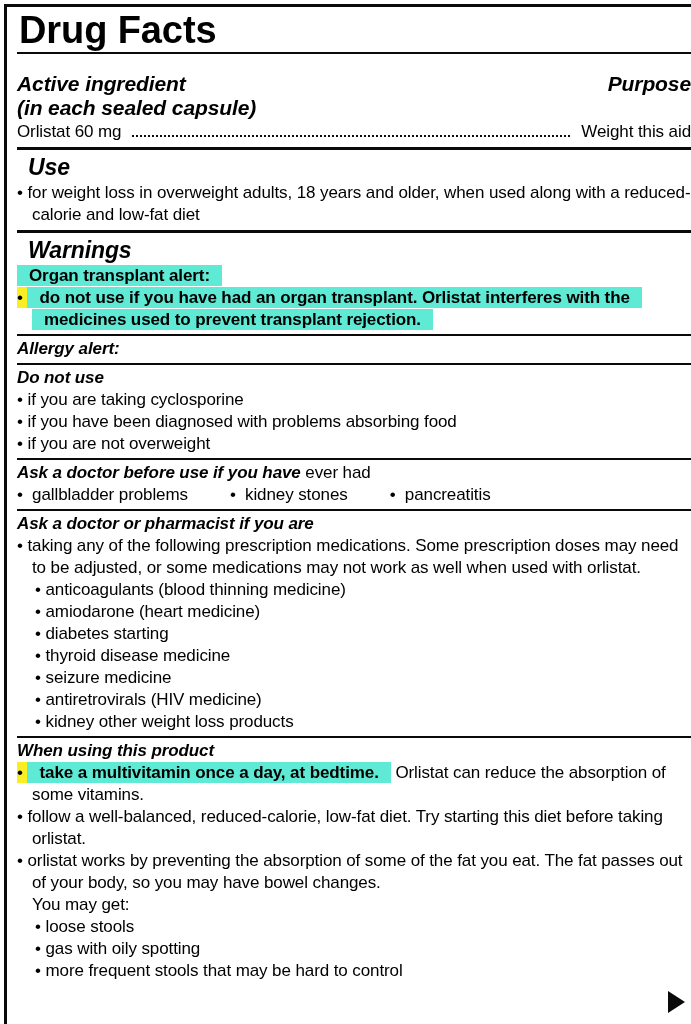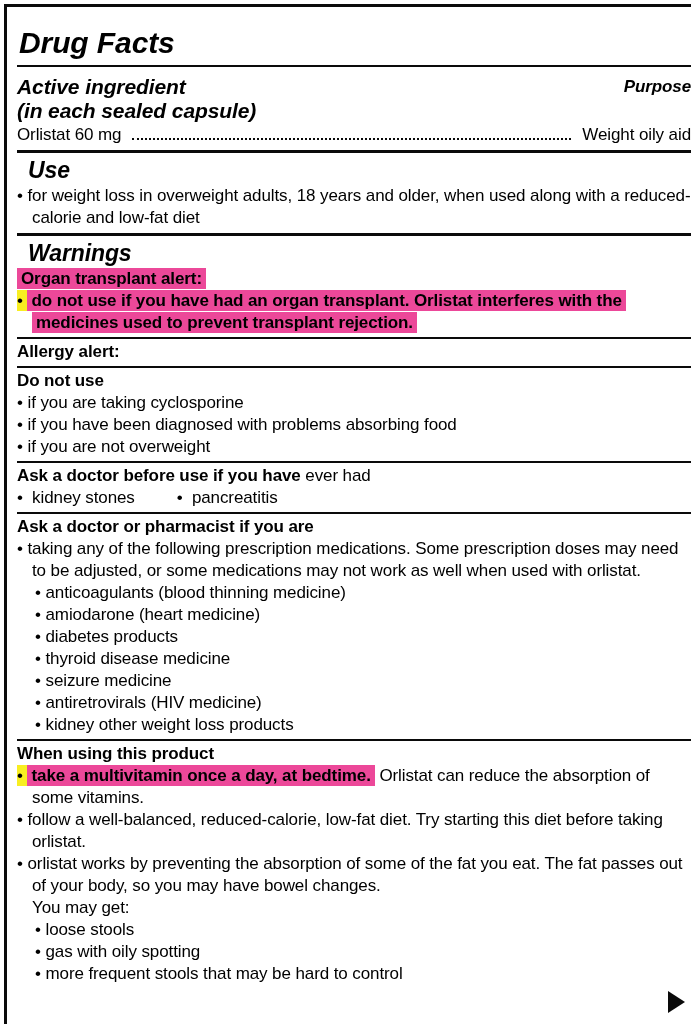--- a/index.html
+++ b/index.html
@@ -4,44 +4,44 @@
 <style>
   html,body { margin:0; padding:0; background:#ffffff; }
   body { width:691px; height:1024px; position:relative; font-family:"Liberation Sans", sans-serif; color:#000; }
   .label {
     position:absolute; left:4px; top:4px; width:674px; height:1006px;
     border:3px solid #0a0a0a; background:#fff;
     padding:4px 10px 8px 10px; box-sizing:content-box;
     font-size:17px; line-height:22px; letter-spacing:-0.1px;
     overflow:hidden;
   }
-  .title { font-size:30px; line-height:38px; font-weight:bold; font-style:italic; margin:13px 0 3px 2px; }
+  .title { font-size:38px; line-height:38px; font-weight:bold; margin:0 0 3px 2px; }
   .rule      { border:0; border-top:2px solid #0a0a0a; margin:3px 0; }
   .rule.thick{ border-top-width:3px; margin:4px 0; }
   .rule.thin { border-top-width:2px; margin:3px 0 2px; }
 
-  .ai-row { display:flex; justify-content:space-between; align-items:flex-start; margin-top:8px; }
+  .ai-row { display:flex; justify-content:space-between; align-items:flex-start; margin-top:18px; }
   .ai-heading, .purpose-heading, .sec-heading {
     font-weight:bold; font-style:italic;
   }
   .ai-heading { font-size:21px; line-height:24px; }
-  .purpose-heading { font-size:17px; line-height:24px; }
+  .purpose-heading { font-size:21px; line-height:24px; }
   .dot-row { display:flex; align-items:baseline; margin:1px 0 2px;gap:9px; }
   .leader { flex:1; border-bottom:2px dotted #0a0a0a; margin:0 2px 4px; min-width:30px; }
 
   .sec-heading { font-size:23px; line-height:27px; margin:0 11px 1px; }
-  .subhead { font-weight:bold; }
+  .subhead { font-weight:bold;font-style:italic; }
 
   ul { list-style:none; margin:0; padding:0; }
   li { padding-left:15px; text-indent:-15px; }
   li::before { content:"\2022\00a0"; }
   ul.sub { margin-left:18px; }
   .b { font-weight:normal; }
 
-  .hl { background:#ec4899; font-weight:bold; box-decoration-break:clone; -webkit-box-decoration-break:clone; padding:1px 4px; }
+  .hl { background:#5eead4; font-weight:bold; box-decoration-break:clone; -webkit-box-decoration-break:clone; padding:1px 12px; }
   li.hl-bullet::before { background:#f8ee21; padding:1px 0; }
 
   .inline-bullets { display:flex; gap:42px; }
   .inline-bullets span { white-space:nowrap; }
   .inline-bullets span::before { content:"\2022\00a0\00a0"; }
 
   .indent-text { padding-left:15px; }
 
   .next-arrow {
     position:absolute; right:16px; bottom:12px;
@@ -62,21 +62,21 @@
     <div>
       <div class="ai-heading">Active ingredient</div>
       <div class="ai-heading">(in each sealed capsule)</div>
     </div>
     <div class="purpose-heading">Purpose</div>
   </div>
 
   <div class="dot-row">
     <span>Orlistat 60 mg</span>
     <span class="leader"></span>
-    <span>Weight oily aid</span>
+    <span>Weight this aid</span>
   </div>
 
   <hr class="rule thick">
 
   <div class="sec-heading">Use</div>
   <ul>
     <li>for weight loss in overweight adults, 18 years and older, when used along with a reduced-calorie and low-fat diet</li>
   </ul>
 
   <hr class="rule thick">
@@ -105,36 +105,37 @@
       <li>if you have been diagnosed with problems absorbing food</li>
       <li>if you are not overweight</li>
     </ul>
   </div>
 
   <hr class="rule thin">
 
   <div>
     <div><span class="subhead">Ask a doctor before use if you have</span><span> ever had</span></div>
     <div class="inline-bullets">
+      <span>gallbladder problems</span>
       <span>kidney stones</span>
       <span>pancreatitis</span>
     </div>
   </div>
 
   <hr class="rule thin">
 
   <div>
     <div class="subhead">Ask a doctor or pharmacist if you are</div>
     <ul>
       <li>taking any of the following prescription medications. Some prescription doses may need to be adjusted, or some medications may not work as well when used with orlistat.</li>
     </ul>
     <ul class="sub">
       <li>anticoagulants (blood thinning medicine)</li>
       <li>amiodarone (heart medicine)</li>
-      <li>diabetes products</li>
+      <li>diabetes starting</li>
       <li>thyroid disease medicine</li>
       <li>seizure medicine</li>
       <li>antiretrovirals (HIV medicine)</li>
       <li>kidney other weight loss products</li>
     </ul>
   </div>
 
   <hr class="rule thin">
 
   <div>

